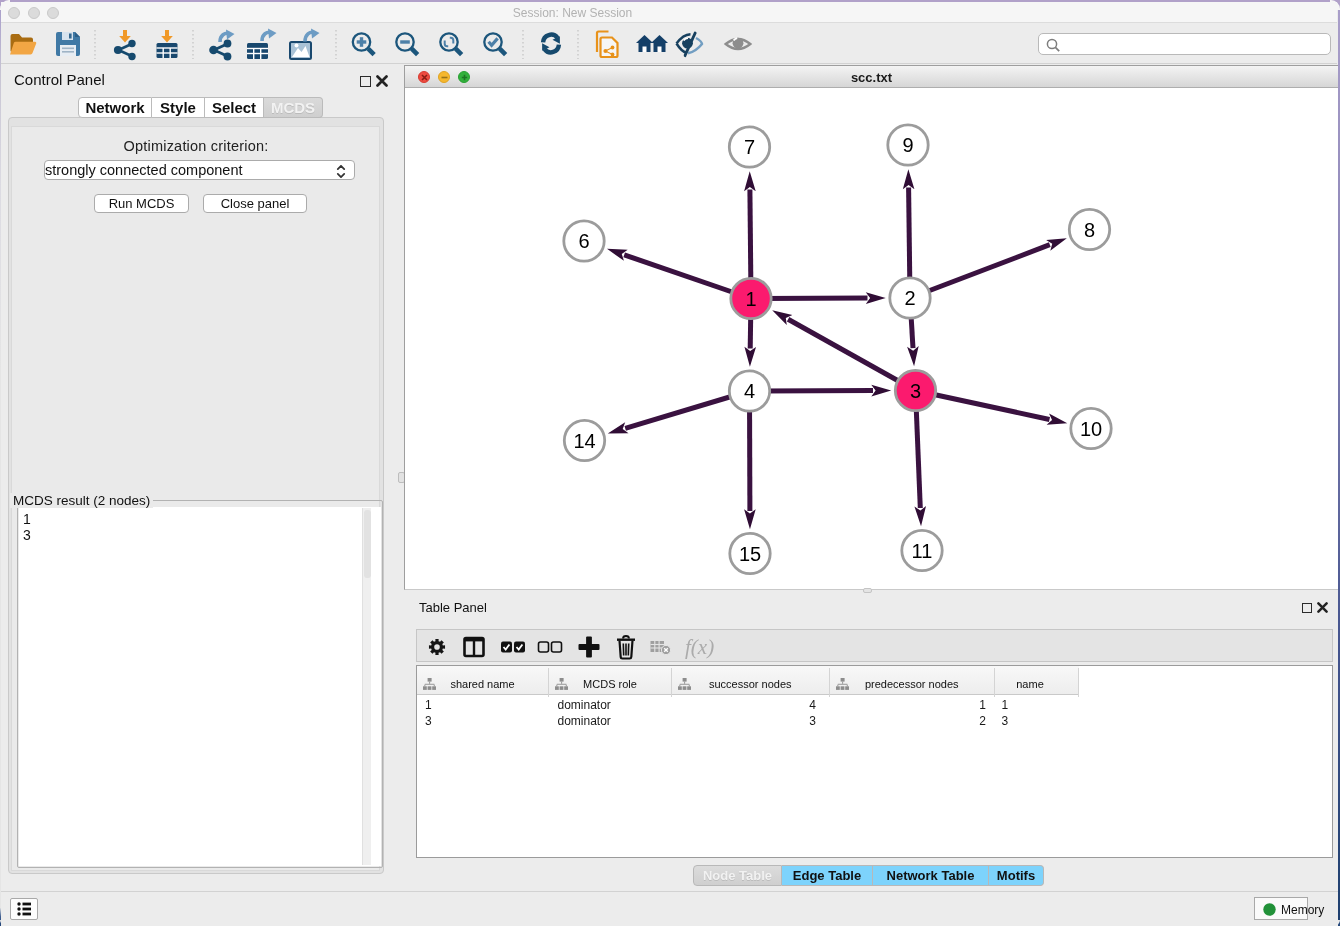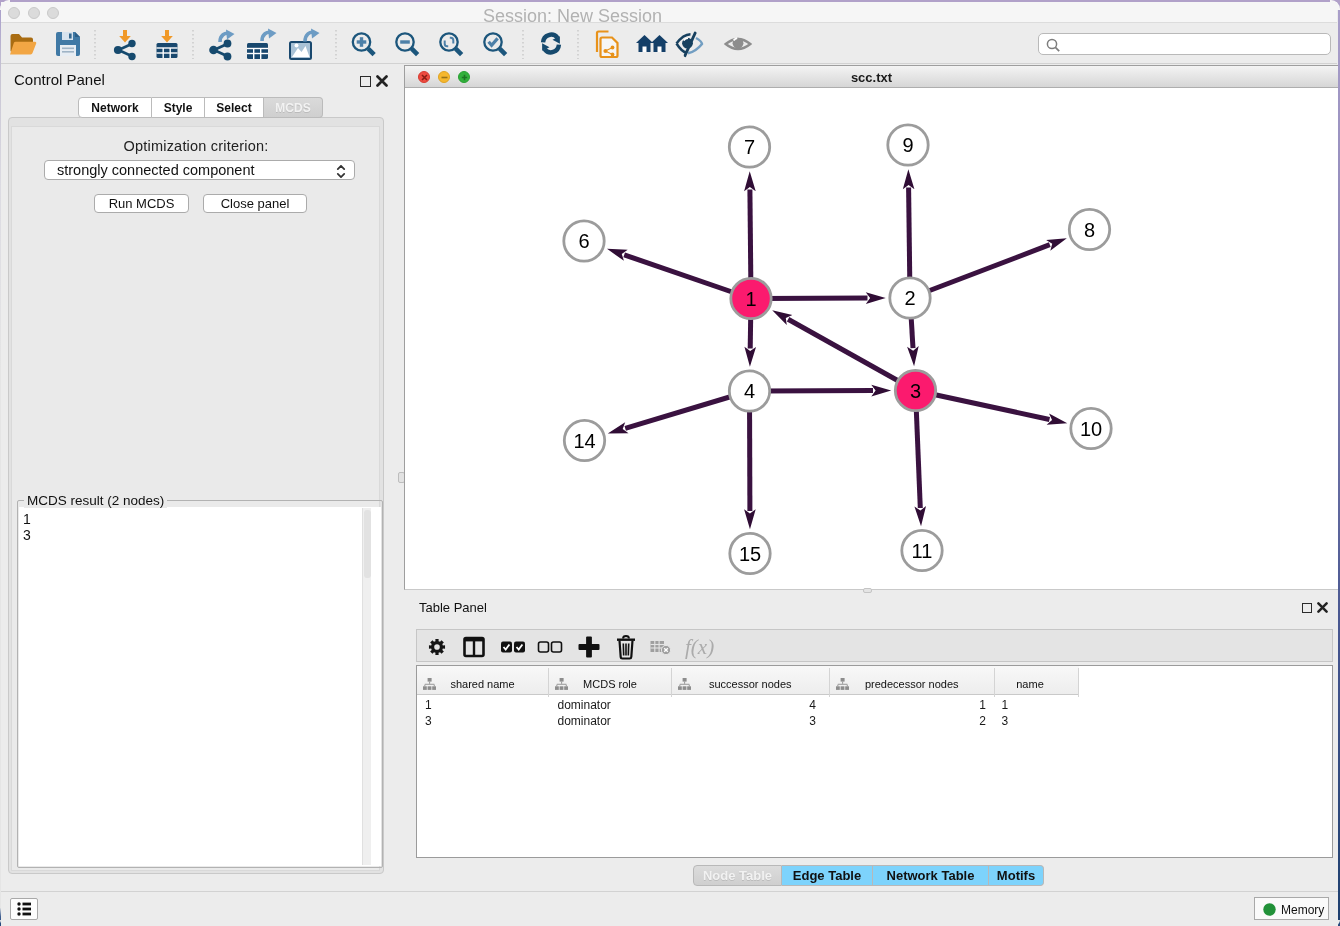--- a/index.html
+++ b/index.html
@@ -8,37 +8,37 @@
 .abs { position:absolute; }
 
 
 #edge-top { left:0; top:0; width:1340px; height:2px; background:#b1a1c9; }
 #edge-right { right:0; top:0; width:2px; height:926px; background:linear-gradient(180deg,#aa9fca 0%,#8d87b8 30%,#44548e 70%,#1d3f6e 100%); }
 #edge-left { left:0; top:0; width:1px; height:926px; background:linear-gradient(180deg,#a89dc8 0%,#ada4cc 2%,#c8c5d4 8%,#dcdbe2 20%,#e5e5e5 40%,#e5e5e5 98%,#3c5c90 99%,#27497c 100%); }
 
 
 #titlebar { left:1px; top:2px; width:1336px; height:21px; background:#f6f6f6; border-bottom:1px solid #dcdcdc; }
 .mac-circle { position:absolute; top:5px; width:12px; height:12px; border-radius:50%; background:#dbdbdb; border:1px solid #c9c9c9; }
-#title-text { position:absolute; top:4px; left:0; width:1143px; text-align:center; font-size:18px; color:#b2b2b2; }
+#title-text { position:absolute; top:4px; left:0; width:1143px; text-align:center; font-size:12px; color:#b2b2b2; }
 
 
 #toolbar { left:1px; top:24px; width:1336px; height:40px; background:#ececec; border-bottom:1px solid #d2d2d2; }
 #searchbox { position:absolute; left:1037px; top:9px; width:293px; height:22px; background:#fff; border:1px solid #b9b9b9; border-radius:5px; }
 
 
 #cp-title { left:14px; top:71px; font-size:15px; color:#111; }
 #cp-max { left:360px; top:75.5px; width:11px; height:11px; border:1.6px solid #2b2b2b; }
-.cp-tab { position:absolute; top:97px; height:21px; line-height:20px; text-align:center; font-size:12px; font-weight:600; color:#111; background:#fff; border:1px solid #bbb; }
+.cp-tab { position:absolute; top:97px; height:21px; line-height:20px; text-align:center; font-size:15px; font-weight:600; color:#111; background:#fff; border:1px solid #bbb; }
 #cp-panel { left:8px; top:117px; width:376px; height:757px; background:#e2e2e2; border:1px solid #c9c9c9; border-radius:4px; }
 #cp-inner { left:11px; top:126px; width:369px; height:745px; background:#eaeaea; border:1px solid #d9d9d9; }
 #opt-label { left:9px; top:137.5px; width:374px; text-align:center; font-size:14.5px; color:#222; letter-spacing:0.2px; }
-#opt-select { left:44px; top:160px; width:311px; height:20px; background:#fff; border:1px solid #ababab; border-radius:4px; font-size:14.5px; line-height:19px; padding-left:12px; color:#111; }
+#opt-select { left:44px; top:160px; width:311px; height:20px; background:#fff; border:1px solid #ababab; border-radius:4px; font-size:14.5px; line-height:19px; color:#111; }
 .btn { position:absolute; top:194px; height:19px; background:#fff; border:1px solid #ababab; border-radius:4px; font-size:13px; line-height:17px; text-align:center; color:#111; }
 #mcds-box { left:17px; top:500px; width:366px; height:368px; border:1px solid #b2b2b2; border-radius:2px; }
-#mcds-label { left:24px; top:493px; font-size:13.5px; color:#111; background:#eaeaea; padding:0 3px; }
+#mcds-label { left:10px; top:493px; font-size:13.5px; color:#111; background:#eaeaea; padding:0 3px; }
 #mcds-white { left:19px; top:507px; width:362px; height:359px; background:#fff; }
 #mcds-scroll { left:362px; top:508px; width:9px; height:357px; background:#efefef; border-left:1px solid #e0e0e0; }
 #mcds-text { left:23px; top:511px; font-size:14px; line-height:16.4px; color:#111; }
 #vsplit-knob { left:398px; top:472px; width:7px; height:11px; background:#e2e2e2; border:1px solid #bdbdbd; border-radius:2px; }
 
 
 #net-frame { left:404px; top:65px; width:934px; height:525px; border:1px solid #9e9e9e; border-right:none; border-bottom:1px solid #c9c9c9; background:#fff; }
 #net-titlebar { position:absolute; left:0; top:0; width:933px; height:22px; background:linear-gradient(180deg,#f4f4f4,#d6d6d6); border-bottom:1px solid #aeaeae; }
 .tl { position:absolute; top:5px; width:12px; height:12px; border-radius:50%; }
 #net-title { position:absolute; top:4px; left:0; width:933px; text-align:center; font-size:13px; font-weight:bold; color:#1a1a1a; }
@@ -51,21 +51,21 @@
 #tp-table { left:416px; top:665px; width:917px; height:193px; background:#fff; border:1px solid #9b9b9b; }
 #tp-header { position:absolute; left:0; top:0; width:662px; height:29px; background:linear-gradient(180deg,#f8f8f8,#ededed); border-bottom:1px solid #c9c9c9; }
 .th { position:absolute; top:2px; height:29px; border-right:1px solid #d4d4d4; font-size:11px; color:#111; }
 .th span { position:absolute; top:9.5px; left:0; right:0; text-align:center; }
 .trow { position:absolute; font-size:12px; color:#1a1a1a; height:16px; line-height:16px; }
 .tabs2 { position:absolute; top:865px; height:21px; line-height:20px; text-align:center; font-size:13px; font-weight:bold; color:#111; background:#7dd3fc; border:1px solid #b8b8b8; }
 
 
 #statusbar { left:1px; top:891px; width:1337px; height:35px; background:#ececec; border-top:1px solid #d2d2d2; }
 #list-btn { left:10px; top:898px; width:28px; height:22px; background:#fdfdfd; border:1px solid #a9a9a9; border-radius:2px; }
-#mem-btn { left:1254px; top:897px; width:75px; height:23px; background:#fafafa; border:1px solid #a9a9a9; font-size:12px; color:#111; }
+#mem-btn { left:1254px; top:897px; width:54px; height:23px; background:#fafafa; border:1px solid #a9a9a9; font-size:12px; color:#111; }
 </style>
 </head>
 <body>
 <div class="abs" id="edge-left"></div>
 <div class="abs" id="edge-right"></div>
 <div class="abs" id="edge-top"></div>
 <div class="abs" style="left:0; top:0; width:10px; height:10px; background:#b1a1c9;">
     <div style="width:10px; height:10px; border-radius:9px 0 0 0; background:#f6f6f6;"></div>
   </div>
 <div class="abs" style="right:0; top:0; width:10px; height:10px; background:#b1a1c9;">

